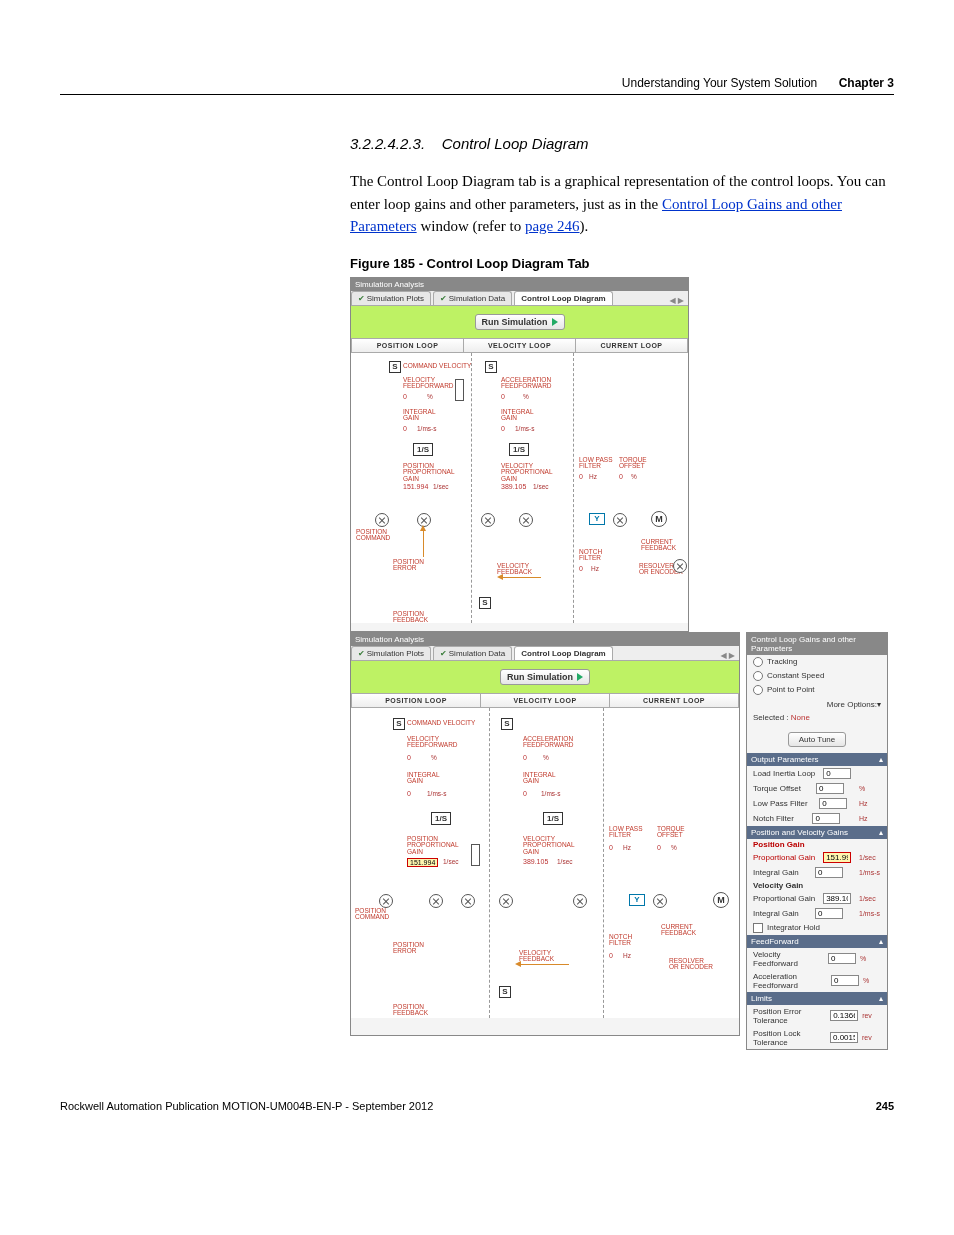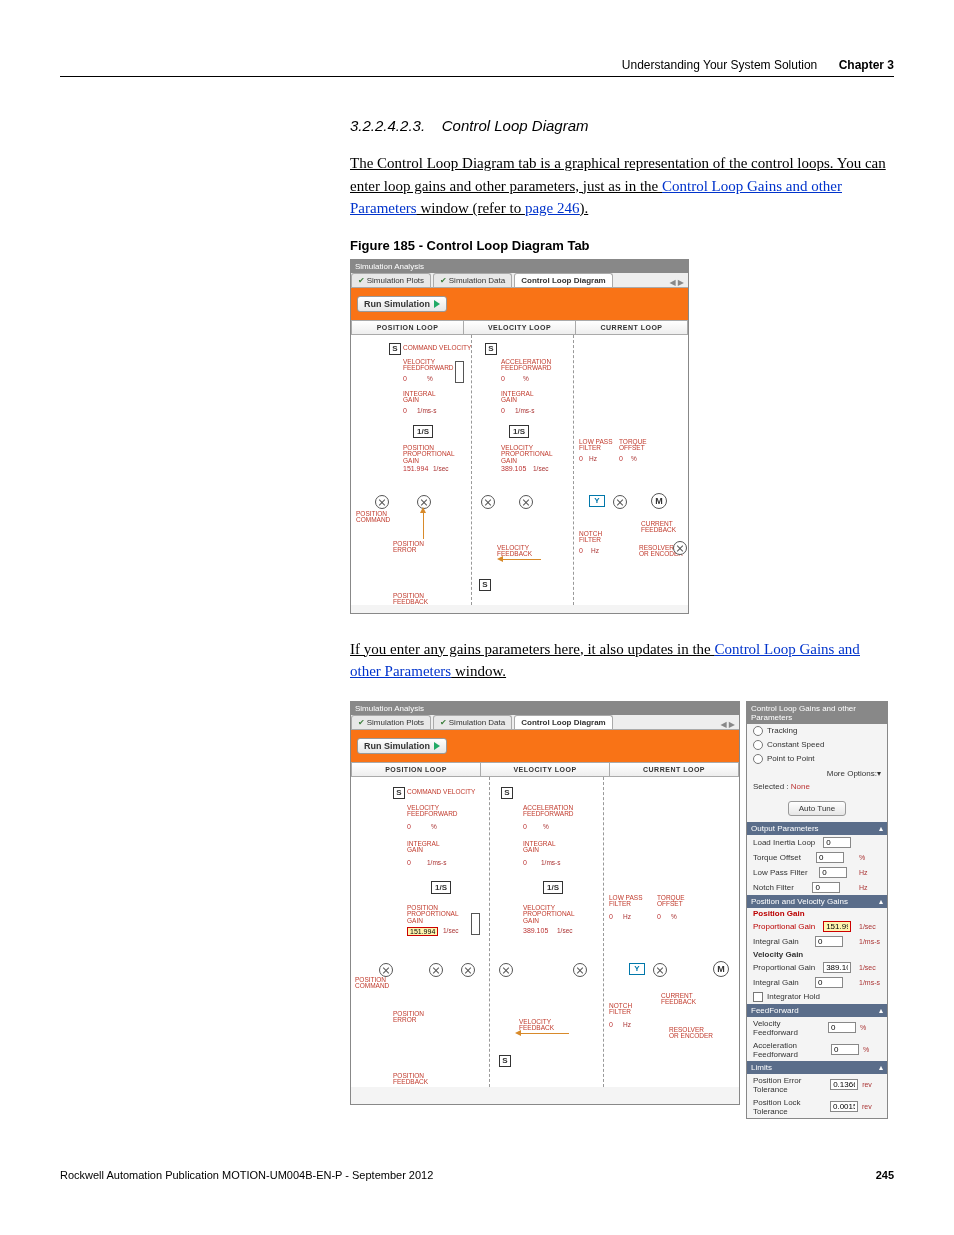--- a/index.html
+++ b/index.html
@@ -4,21 +4,21 @@
 <style>
   body {
     margin: 0;
     padding: 0;
     font-family: Georgia, 'Times New Roman', serif;
     background: #fff;
     color: #000;
     width: 954px;
   }
   .page {
-    padding: 58px 60px 30px 60px;
+    padding: 76px 60px 30px 60px;
     box-sizing: border-box;
   }
   .header {
     text-align: right;
     font-family: Arial, Helvetica, sans-serif;
     font-size: 12px;
     margin-bottom: 40px;
     border-bottom: 1px solid #000;
     padding-bottom: 4px;
   }
@@ -36,21 +36,20 @@
     font-style: italic;
     font-family: Arial, Helvetica, sans-serif;
     font-size: 15px;
     font-weight: normal;
     margin: 14px 0 18px 0;
   }
   .para {
     font-size: 15px;
     line-height: 1.5;
     margin: 0 0 18px 0;
-    text-decoration: underline;
   }
   a.link {
     color: #0033cc;
     text-decoration: underline;
   }
   .fig-caption {
     font-family: Arial, Helvetica, sans-serif;
     font-weight: bold;
     font-size: 13px;
     margin: 8px 0 6px 0;
@@ -105,23 +104,23 @@
     color: #3a7d3a;
     margin-right: 2px;
   }
   .tabs-arrows {
     margin-left: auto;
     padding-right: 4px;
     color: #888;
   }
   .toolbar {
     display: flex;
-    justify-content: flex-start;
+    justify-content: center;
     padding: 8px 6px;
-    background: #f97316;
+    background: #bef264;
   }
   .run-btn {
     border: 1px solid #999;
     background: linear-gradient(#fff,#e6e6e6);
     padding: 2px 6px;
     font-size: 9px;
     font-weight: bold;
     border-radius: 3px;
     display: inline-flex;
     align-items: center;
@@ -505,23 +504,20 @@
         <div class="diag-unit" style="left:240px; top:212px">Hz</div>
 
         <div class="diag-label" style="left:290px; top:186px; white-space:pre-line; color:#c0392b">CURRENT
 FEEDBACK</div>
         <div class="diag-label" style="left:288px; top:210px; white-space:pre-line">RESOLVER
 OR ENCODER</div>
         <div class="sum" style="left:322px; top:206px; border-radius:50%"></div>
       </div>
     </div>
 
-    <p class="para" style="margin-top:24px">
-      <span>If you enter any gains parameters here, it also updates in the </span><a class="link" href="#">Control Loop Gains and other Parameters</a><span> window.</span>
-    </p>
 
 
     <div class="fig186-outer">
       <div class="figure fig186">
         <div class="fig-window-title">Simulation Analysis</div>
         <div class="tabs">
           <div class="tab"><span class="check">✔</span><span>Simulation Plots</span></div>
           <div class="tab"><span class="check">✔</span><span>Simulation Data</span></div>
           <div class="tab active"><span>Control Loop Diagram</span></div>
           <div class="tabs-arrows">◀ ▶</div>

